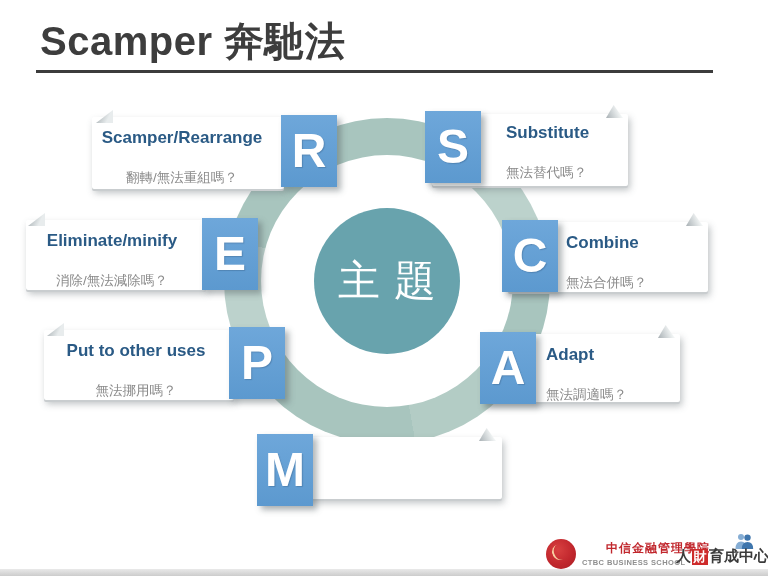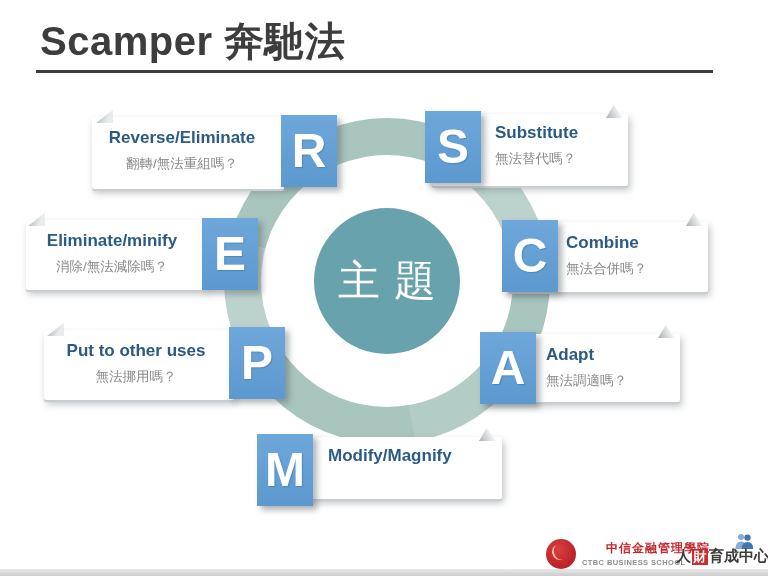--- a/index.html
+++ b/index.html
@@ -57,25 +57,25 @@
   .tile span{color:#ffffff;font-size:48px;font-weight:700;line-height:72px;
         text-shadow:1px 1px 1px rgba(30,60,90,.25);}
   .tile-r{left:281px;top:115px;} .tile-s{left:425px;top:111px;}
   .tile-e{left:202px;top:218px;} .tile-c{left:502px;top:220px;}
   .tile-p{left:229px;top:327px;} .tile-a{left:480px;top:332px;}
   .tile-m{left:257px;top:434px;}
 
   
   .txt{position:absolute;z-index:6;}
   .txt .en{font-size:17px;font-weight:700;color:#2a5a85;line-height:1.25;white-space:nowrap;}
-  .txt .zh{font-size:13.5px;color:#8a8a8a;margin-top:7px;white-space:nowrap;}
+  .txt .zh{font-size:13.5px;color:#8a8a8a;margin-top:21px;white-space:nowrap;}
   .t-center{text-align:center;}
   .t-left{text-align:left;}
   .txt-r{left:96px; top:127px;width:172px;}
-  .txt-s{left:495px;top:122px;width:136px;}
+  .txt-s{left:506px;top:122px;width:136px;}
   .txt-e{left:32px; top:230px;width:160px;}
   .txt-c{left:566px;top:232px;width:140px;}
   .txt-p{left:50px; top:340px;width:172px;}
   .txt-a{left:546px;top:344px;width:132px;}
   .txt-m{left:328px;top:445px;width:174px;}
 
   
   .seal{position:absolute;left:546px;top:539px;width:30px;height:30px;border-radius:50%;
         background:radial-gradient(circle at 40% 35%,#d84040 0%,#c1272d 55%,#a81d23 100%);z-index:6;}
   .seal::after{content:"";position:absolute;left:6px;top:5px;width:14px;height:16px;
@@ -137,21 +137,21 @@
       <span>P</span>
     </div>
   <div class="tile tile-a">
       <span>A</span>
     </div>
   <div class="tile tile-m">
       <span>M</span>
     </div>
 
   <div class="txt t-center txt-r">
-    <div class="en">Reverse/Eliminate</div>
+    <div class="en">Scamper/Rearrange</div>
     <div class="zh">翻轉/無法重組嗎？</div>
   </div>
   <div class="txt t-left txt-s">
     <div class="en">Substitute</div>
     <div class="zh">無法替代嗎？</div>
   </div>
   <div class="txt t-center txt-e">
     <div class="en">Eliminate/minify</div>
     <div class="zh">消除/無法減除嗎？</div>
   </div>
@@ -161,21 +161,20 @@
   </div>
   <div class="txt t-left txt-a">
     <div class="en">Adapt</div>
     <div class="zh">無法調適嗎？</div>
   </div>
   <div class="txt t-center txt-p">
     <div class="en">Put to other uses</div>
     <div class="zh">無法挪用嗎？</div>
   </div>
   <div class="txt t-left txt-m">
-    <div class="en">Modify/Magnify</div>
   </div>
 
   <div class="seal"></div>
   <div class="school">
     <div class="zh">中信金融管理學院</div>
     <div class="en">CTBC BUSINESS SCHOOL</div>
   </div>
   <div class="people-icon">
     <svg width="22" height="16" viewBox="0 0 22 16">
       <circle cx="8" cy="4" r="3" fill="#85add4"></circle>

